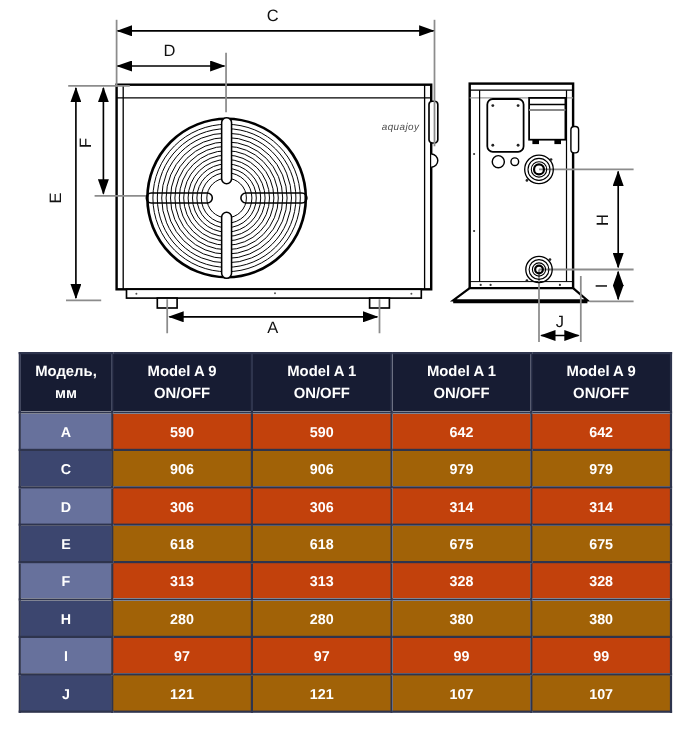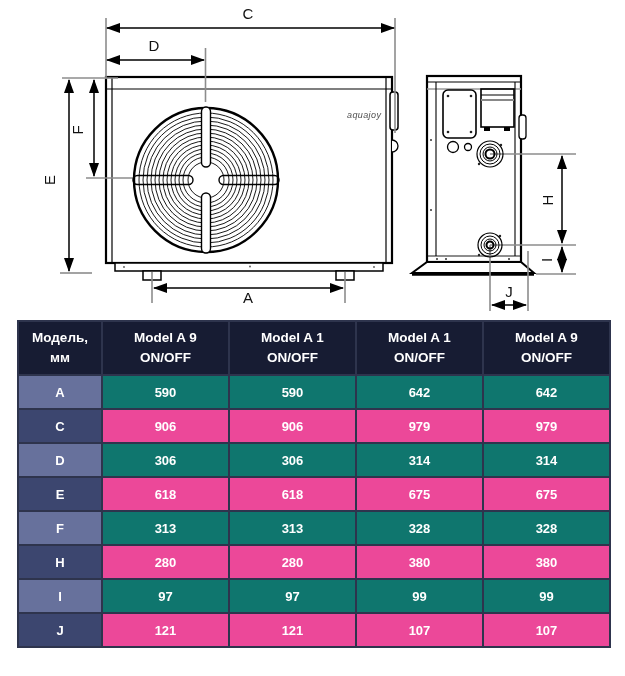--- a/index.html
+++ b/index.html
@@ -9,23 +9,23 @@
   svg text{font-family:"Liberation Sans",sans-serif;fill:#111;}
   .dim-letter{font-size:15px;}
   .brand-text{font-size:9px;fill:#4d4d4d;letter-spacing:.4px;font-style:italic;}
 
   table.dims{position:absolute;left:17px;top:320px;width:592px;border-collapse:collapse;
              table-layout:fixed;text-align:center;color:#fff;font-weight:bold;}
   table.dims th,table.dims td{border:2px solid #2e344d;overflow:hidden;}
   table.dims thead th{background:#171c33;height:50px;font-size:13.5px;
                       white-space:pre-line;line-height:1.5;}
   table.dims tbody td{height:30px;font-size:13px;}
-  tr.r-light td{background:#0f766e;}
+  tr.r-light td{background:#c2410c;}
   tr.r-light td.lbl{background:#67719c;}
-  tr.r-dark td{background:#ec4899;}
+  tr.r-dark td{background:#a16207;}
   tr.r-dark td.lbl{background:#3c466f;}
 </style>
 </head>
 <body>
 
 <div class="page">
 
   <div class="diagram-wrap">
     <svg width="625" height="333" viewBox="0 0 625 333">
       <defs>

